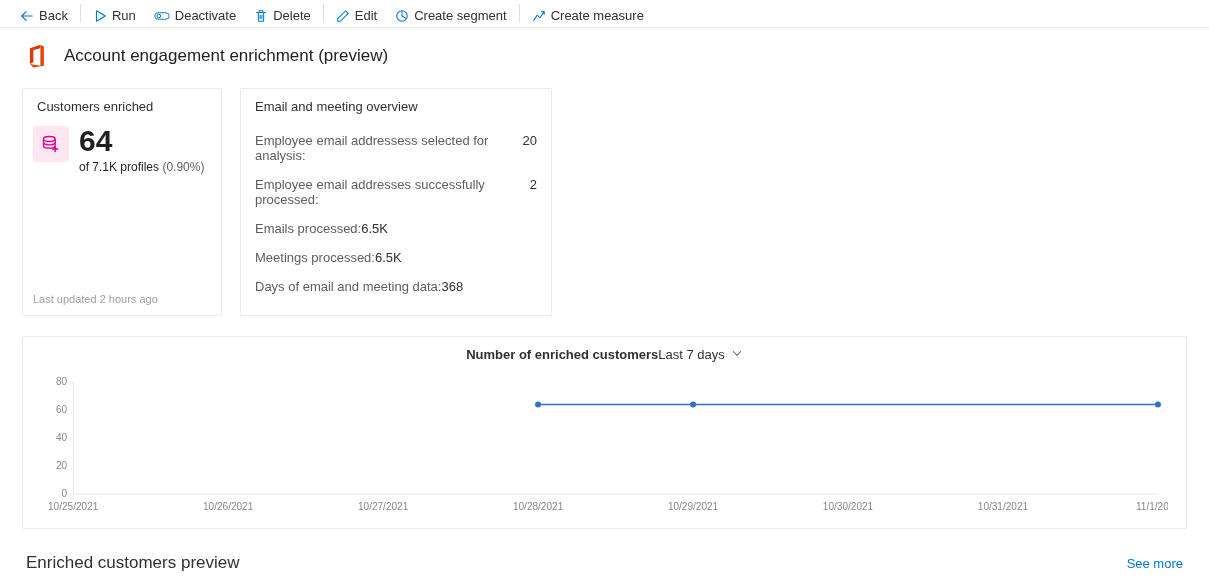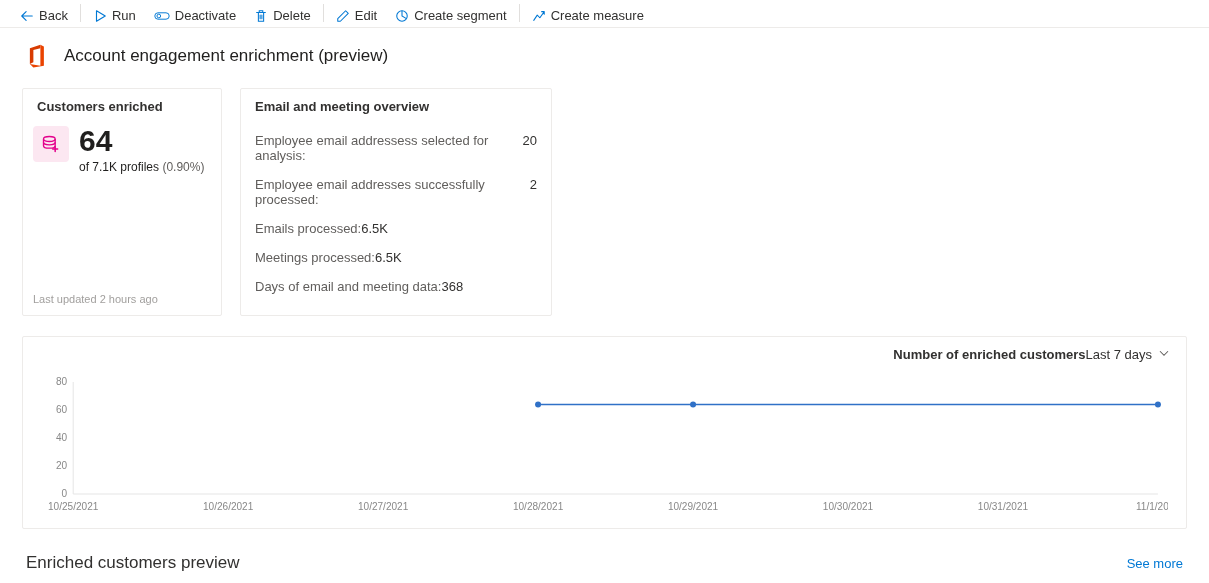--- a/index.html
+++ b/index.html
@@ -35,41 +35,41 @@
 .title-row { display:flex; align-items:center; gap:14px; margin-bottom:18px; }
 .title-row .logo { width:28px; height:28px; }
 .page-title { font-size:17px; font-weight:500; color:#201f1e; }
 
 .cards-row { display:flex; gap:18px; margin-bottom:20px; }
 .card {
   border:1px solid #edebe9;
   border-radius:2px;
   background:#fff;
 }
-.card-hdr { font-size:13px; font-weight:700; padding:10px 14px 8px 14px; color:#323130; }
+.card-hdr { font-size:13px; font-weight:400; padding:10px 14px 8px 14px; color:#323130; }
 
 .card-customers { width:200px; display:flex; flex-direction:column; }
 .cust-body { padding:4px 14px 8px 10px; display:flex; gap:10px; align-items:flex-start; flex:1; }
 .cust-icon {
   width:36px; height:36px; background:#fce7f1; border-radius:4px;
   display:flex; align-items:center; justify-content:center; color:#e3008c;
 }
 .big-num { font-size:30px; font-weight:600; line-height:1; color:#201f1e; }
 .sub { font-size:12px; color:#201f1e; margin-top:4px; }
 .sub .pct { color:#605e5c;margin-top:20px; }
 .last-upd { font-size:11px; color:#a19f9d; padding:8px 10px 10px 10px; }
 
 .card-overview { width:312px; }
 .ov-rows { padding:4px 14px 14px 14px; }
 .ov-row { display:flex; padding:7px 0; font-size:13px; }
 .ov-row .lbl { color:#605e5c; }
 .ov-row .val { color:#323130; }
 
 .chart-card { border:1px solid #edebe9; border-radius:2px; margin-bottom:24px; }
-.chart-hdr { display:flex; justify-content:flex-end; align-items:center; padding:10px 16px 6px 16px; }
+.chart-hdr { display:flex; justify-content:center; align-items:center; padding:10px 16px 6px 16px; }
 .chart-title { font-size:13px; font-weight:600; }
 .range-dd { display:flex; align-items:center; gap:6px; font-size:13px; color:#323130; cursor:pointer; }
 .chart-body { padding:8px 18px 12px 18px; position:relative; }
 .chart-svg { width:100%; height:140px; display:block; }
 .axis-text { font-size:10px; fill:#888; }
 .grid-line { stroke:#e5e5e5; stroke-width:1; }
 .data-line { stroke:#3071c7; stroke-width:1.5; fill:none; }
 .data-pt { fill:#3071c7; }
 
 .preview-hdr { display:flex; justify-content:space-between; align-items:center; padding:0 4px 12px 4px; }

